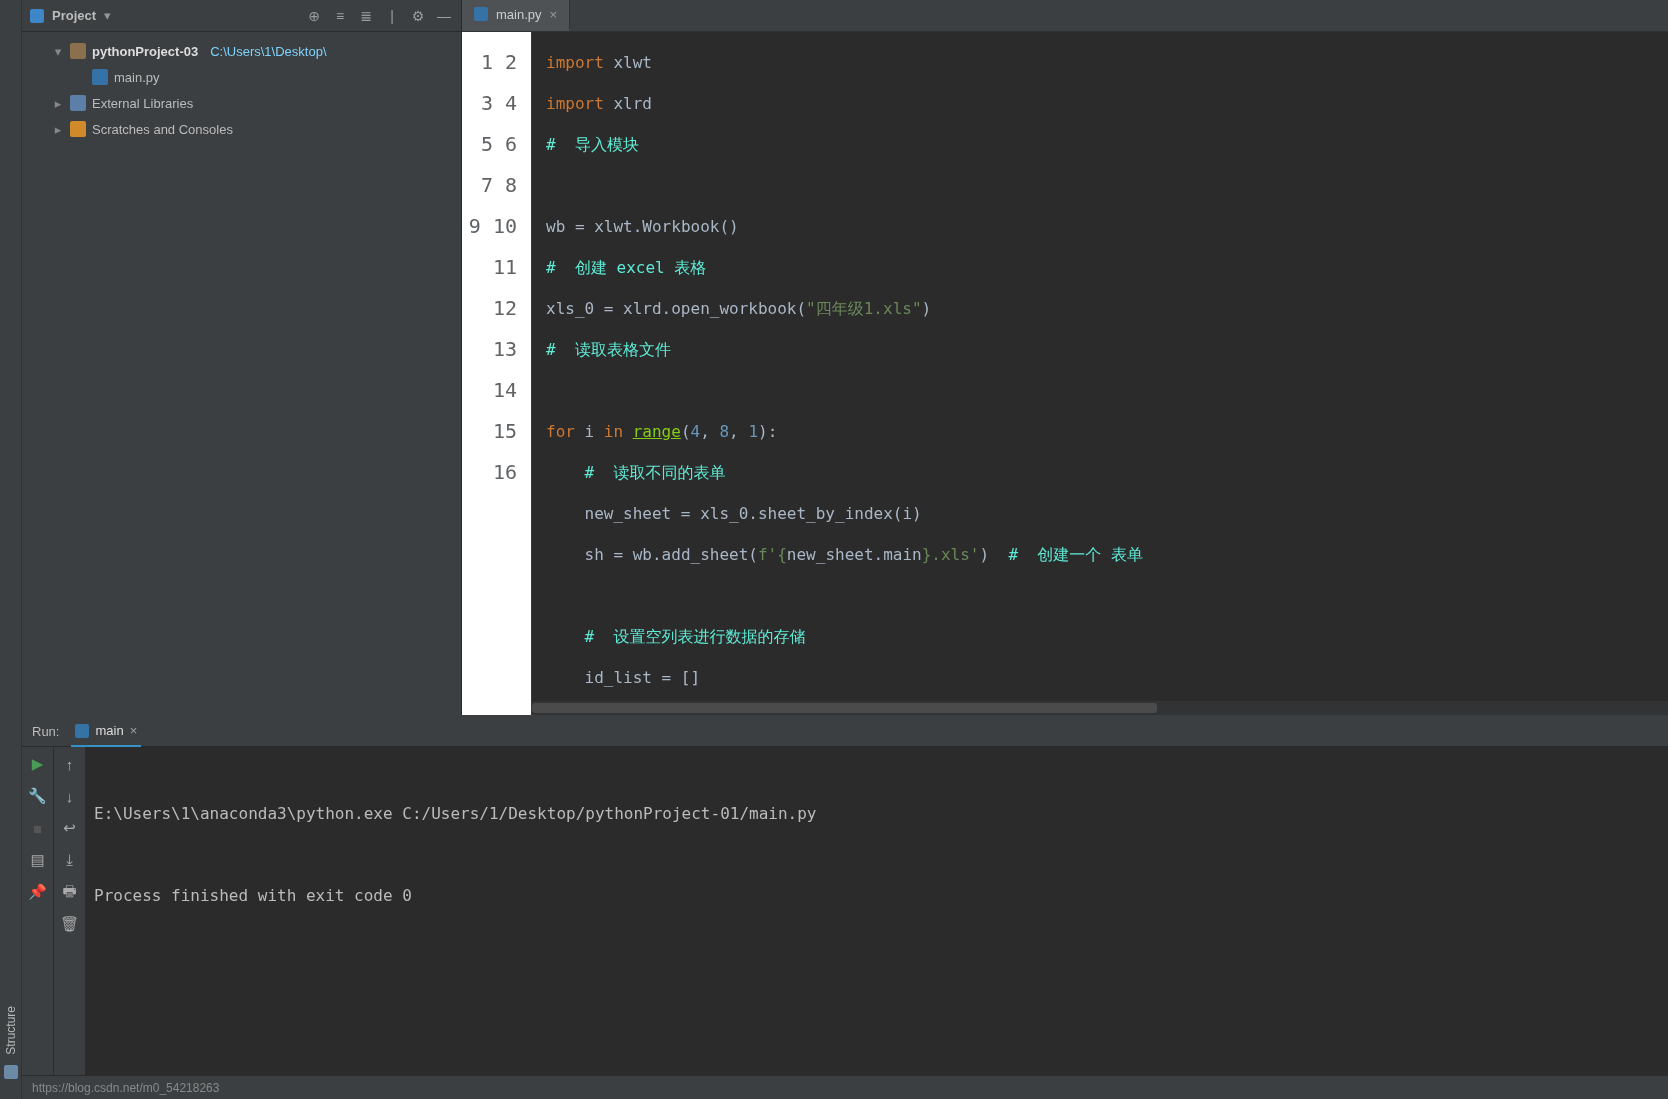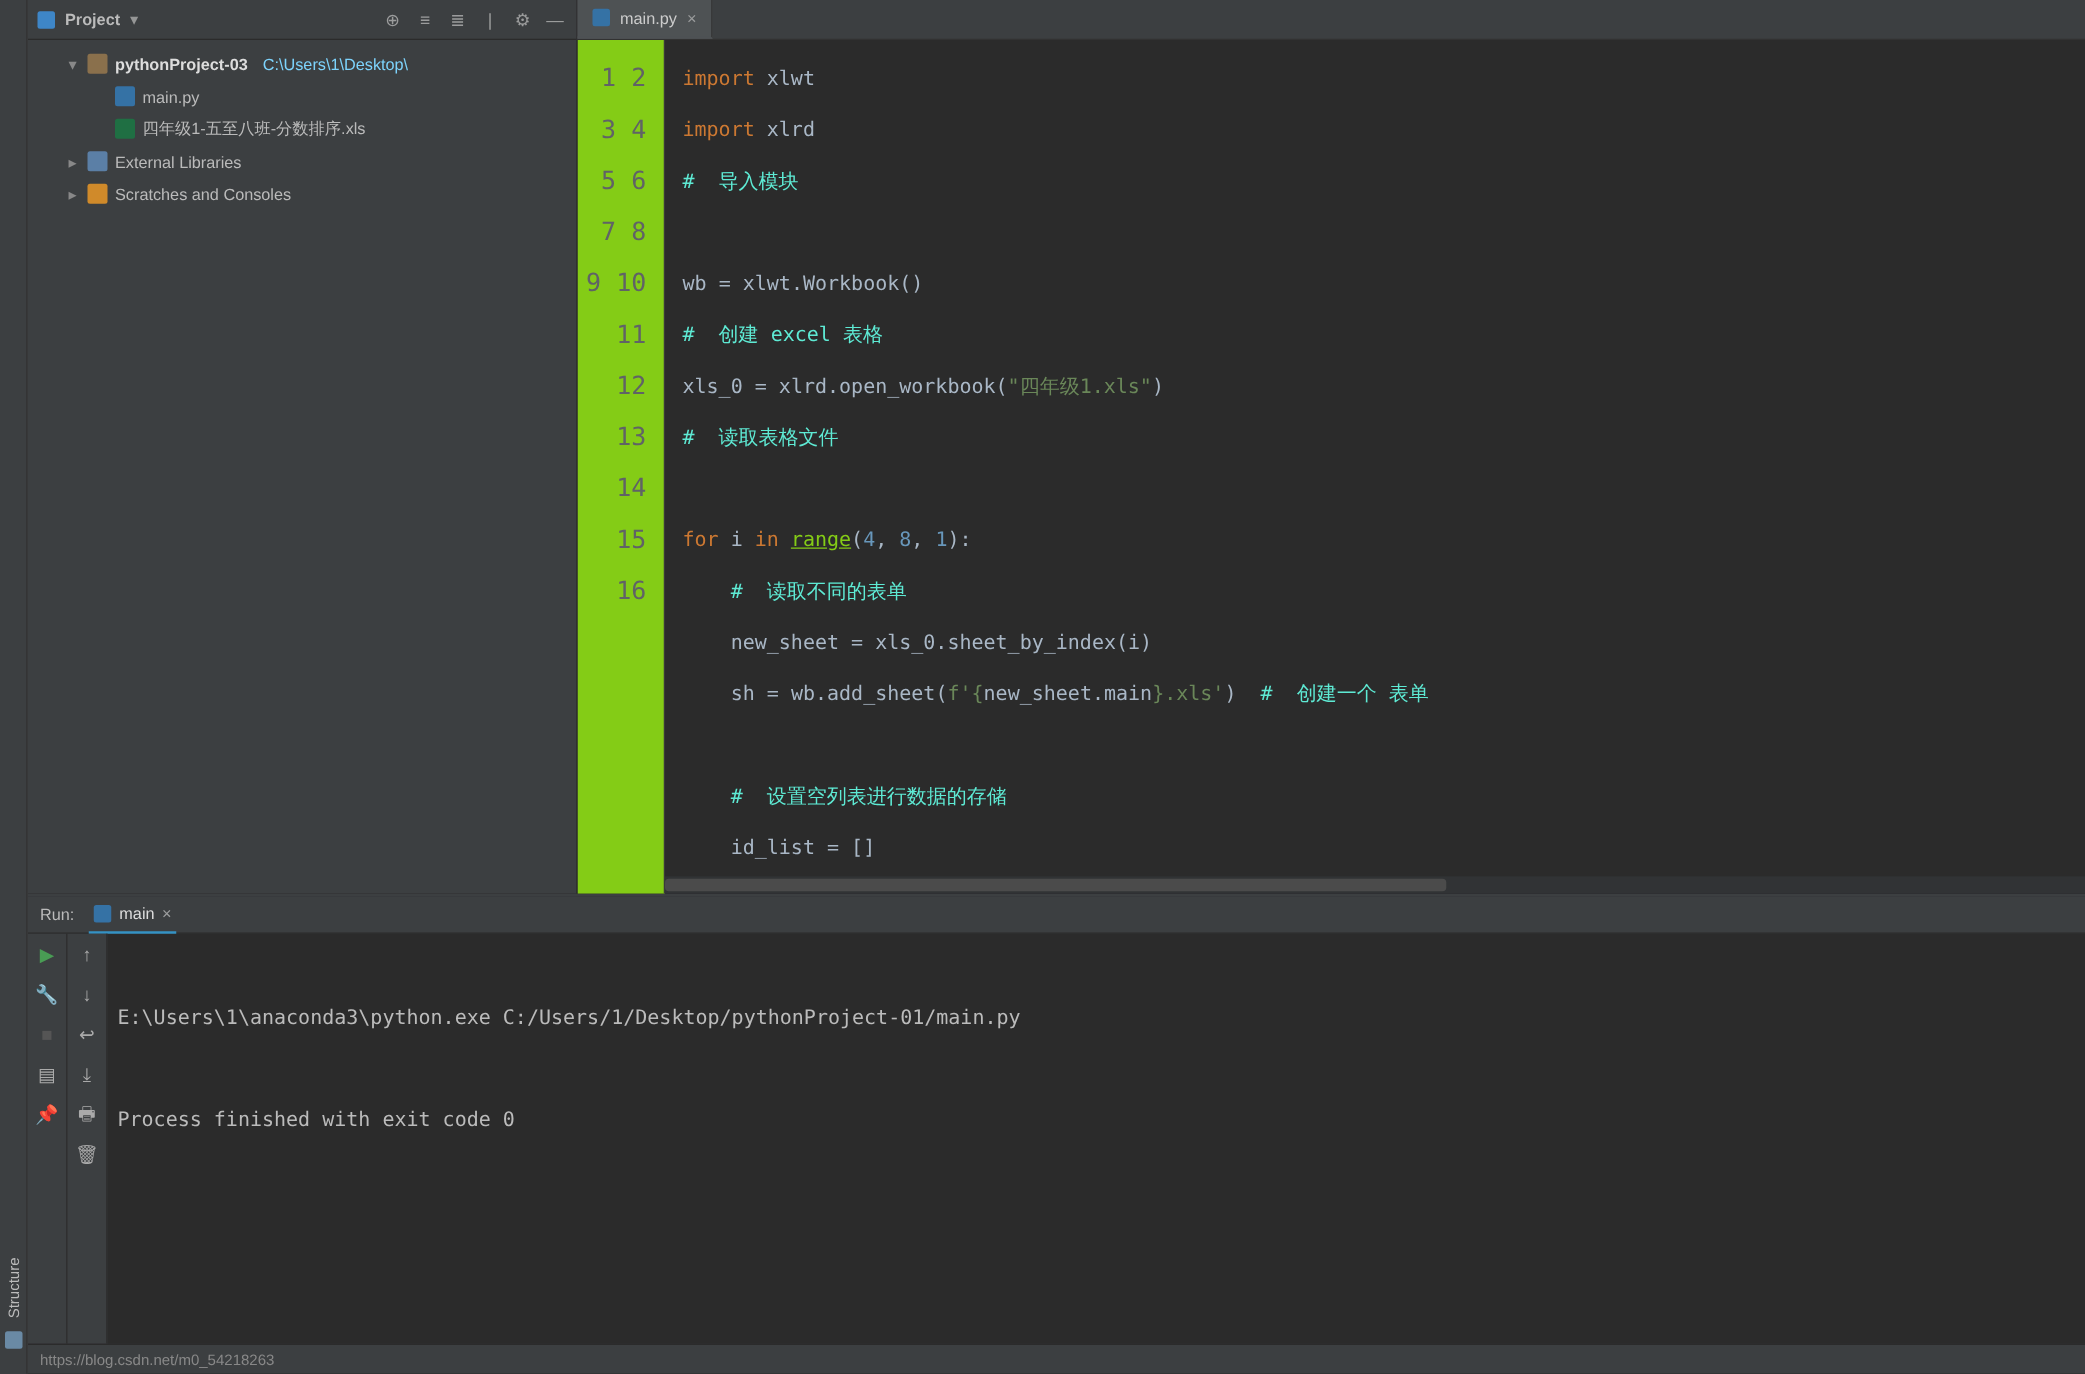--- a/index.html
+++ b/index.html
@@ -70,21 +70,21 @@
   }
   .etab{
     height:32px;display:flex;align-items:center;gap:8px;
     padding:0 12px;background:#4e5254;color:#ccc;
     border-right:1px solid #323232; cursor:pointer;
     border-bottom:2px solid #4e5254;
   }
   .etab-close{opacity:.6;}
   .code-wrap{flex:1;display:flex;overflow:hidden;position:relative;}
   .gutter{
-    width:70px;background:#84cc16;color:#606366;
+    width:70px;background:#ffffff;color:#606366;
     font-family:Consolas,monospace;font-size:20px;
     text-align:right;padding:10px 14px 0 0;line-height:41px;
     border-right:1px solid #3a3a3a;
   }
   .code{
     flex:1;font-family:Consolas,monospace;font-size:16px;
     line-height:41px;padding:10px 0 0 14px;white-space:pre;
     color:#a9b7c6;
   }
   .kw{color:#cc7832;} .fn{color:#84cc16;text-decoration:underline;} .str{color:#6a8759;}
@@ -161,24 +161,20 @@
       <div class="tree">
         <div class="tree-row indent1">
           <span class="arrow">▾</span>
           <span class="node-icon folder-ico"></span>
           <span class="tree-label" style="font-weight:bold;color:#ddd">pythonProject-03</span>
           <span class="path-dim">C:\Users\1\Desktop\</span>
         </div>
         <div class="tree-row indent2">
           <span class="node-icon py-ico"></span>
           <span class="tree-label">main.py</span>
-        </div>
-        <div class="tree-row indent2">
-          <span class="node-icon xls-ico"></span>
-          <span class="tree-label">四年级1-五至八班-分数排序.xls</span>
         </div>
         <div class="tree-row indent1">
           <span class="arrow">▸</span>
           <span class="node-icon lib-ico"></span>
           <span class="tree-label">External Libraries</span>
         </div>
         <div class="tree-row indent1">
           <span class="arrow">▸</span>
           <span class="node-icon scratch-ico"></span>
           <span class="tree-label">Scratches and Consoles</span>

